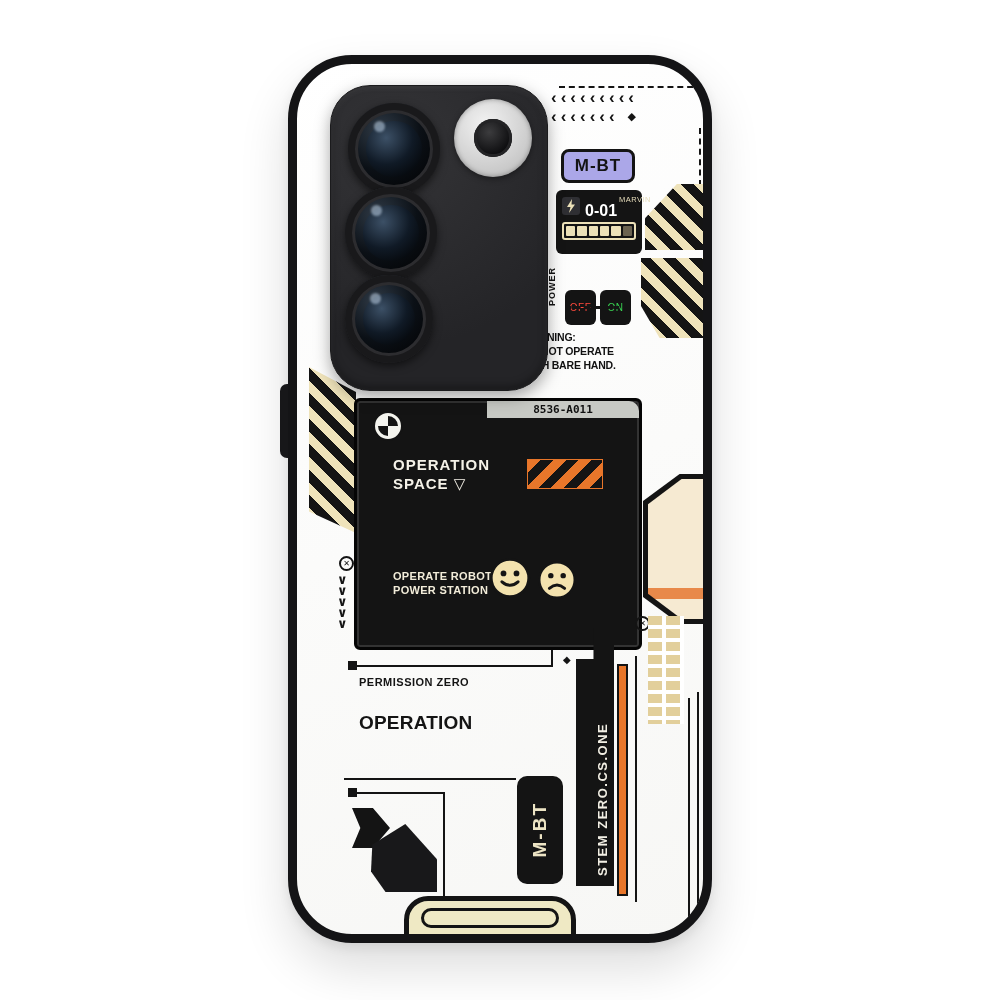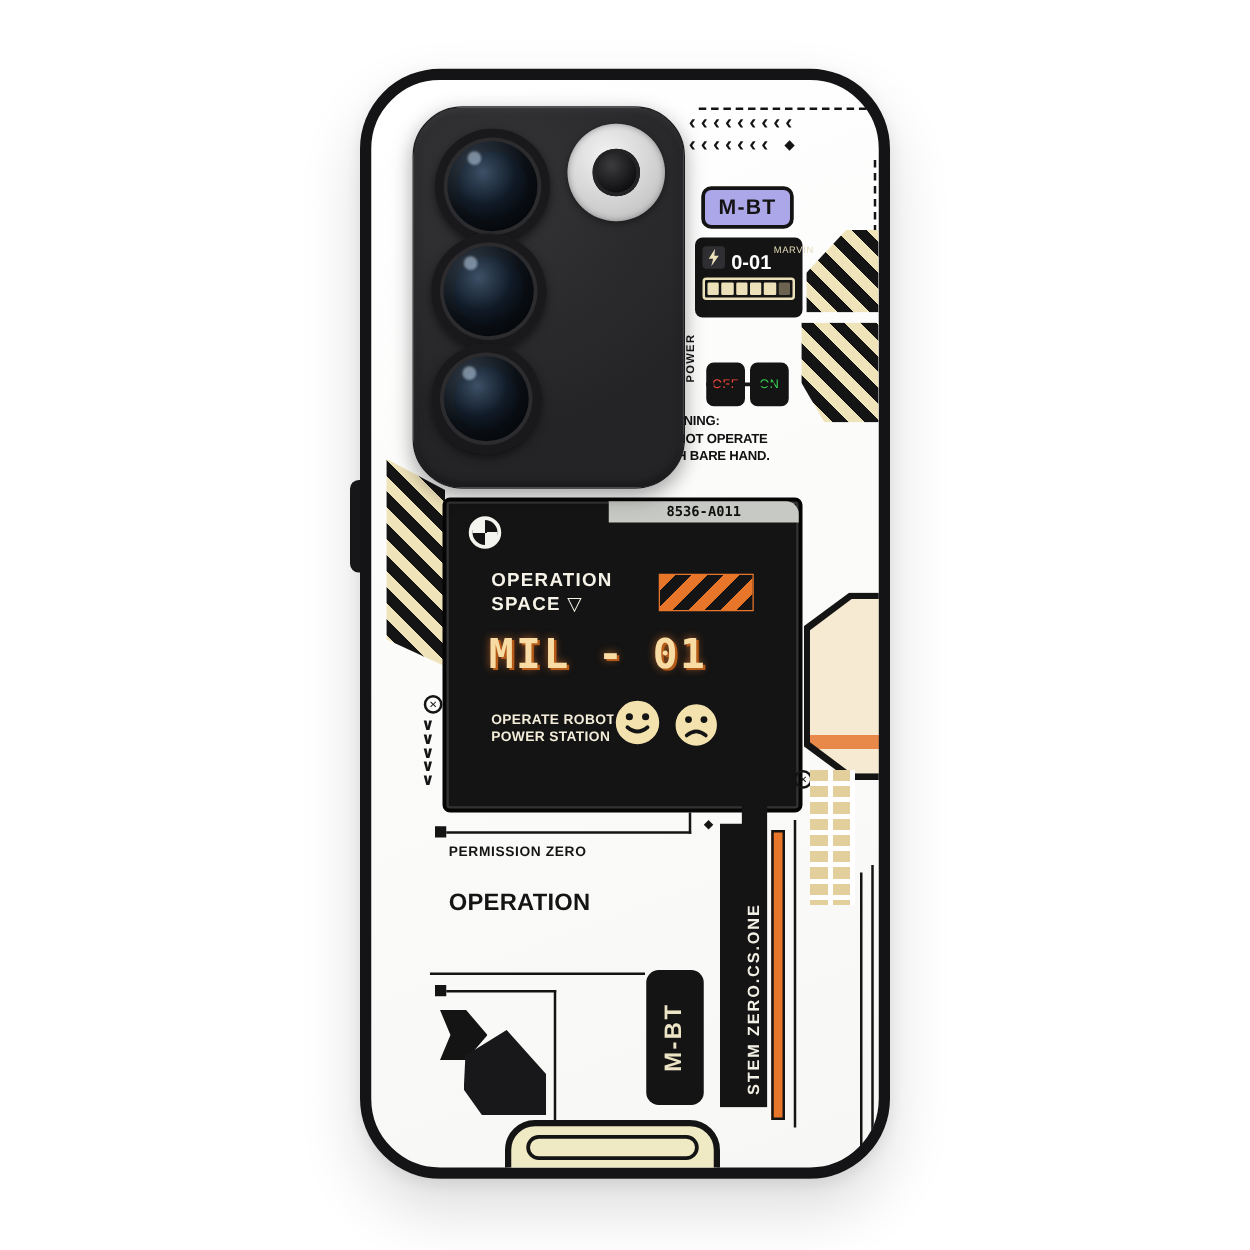--- a/index.html
+++ b/index.html
@@ -199,21 +199,20 @@
       <div class="hz-left stripes"></div>
 
       <div class="panel">
         <div class="serial-strip">8536-A011</div>
         <div class="roundel"></div>
         <div class="op-title">
           <div>OPERATION</div>
           <div><span>SPACE</span> <span>▽</span></div>
         </div>
         <div class="hz-orange"></div>
-        <div class="model">MIL - 01</div>
         <div class="panel-sub">
           <div>OPERATE ROBOT</div>
           <div>POWER STATION</div>
         </div>
         <svg class="face happy" viewBox="0 0 22 22">
           <circle cx="11" cy="11" r="9.8" fill="#f3e2ae" stroke="#141414" stroke-width="1.4"></circle>
           <circle cx="7.6" cy="8.6" r="1.5" fill="#141414"></circle>
           <circle cx="14.4" cy="8.6" r="1.5" fill="#141414"></circle>
           <path d="M6.8 13 Q11 16.6 15.2 13" stroke="#141414" stroke-width="1.6" fill="none" stroke-linecap="round"></path>
         </svg>

